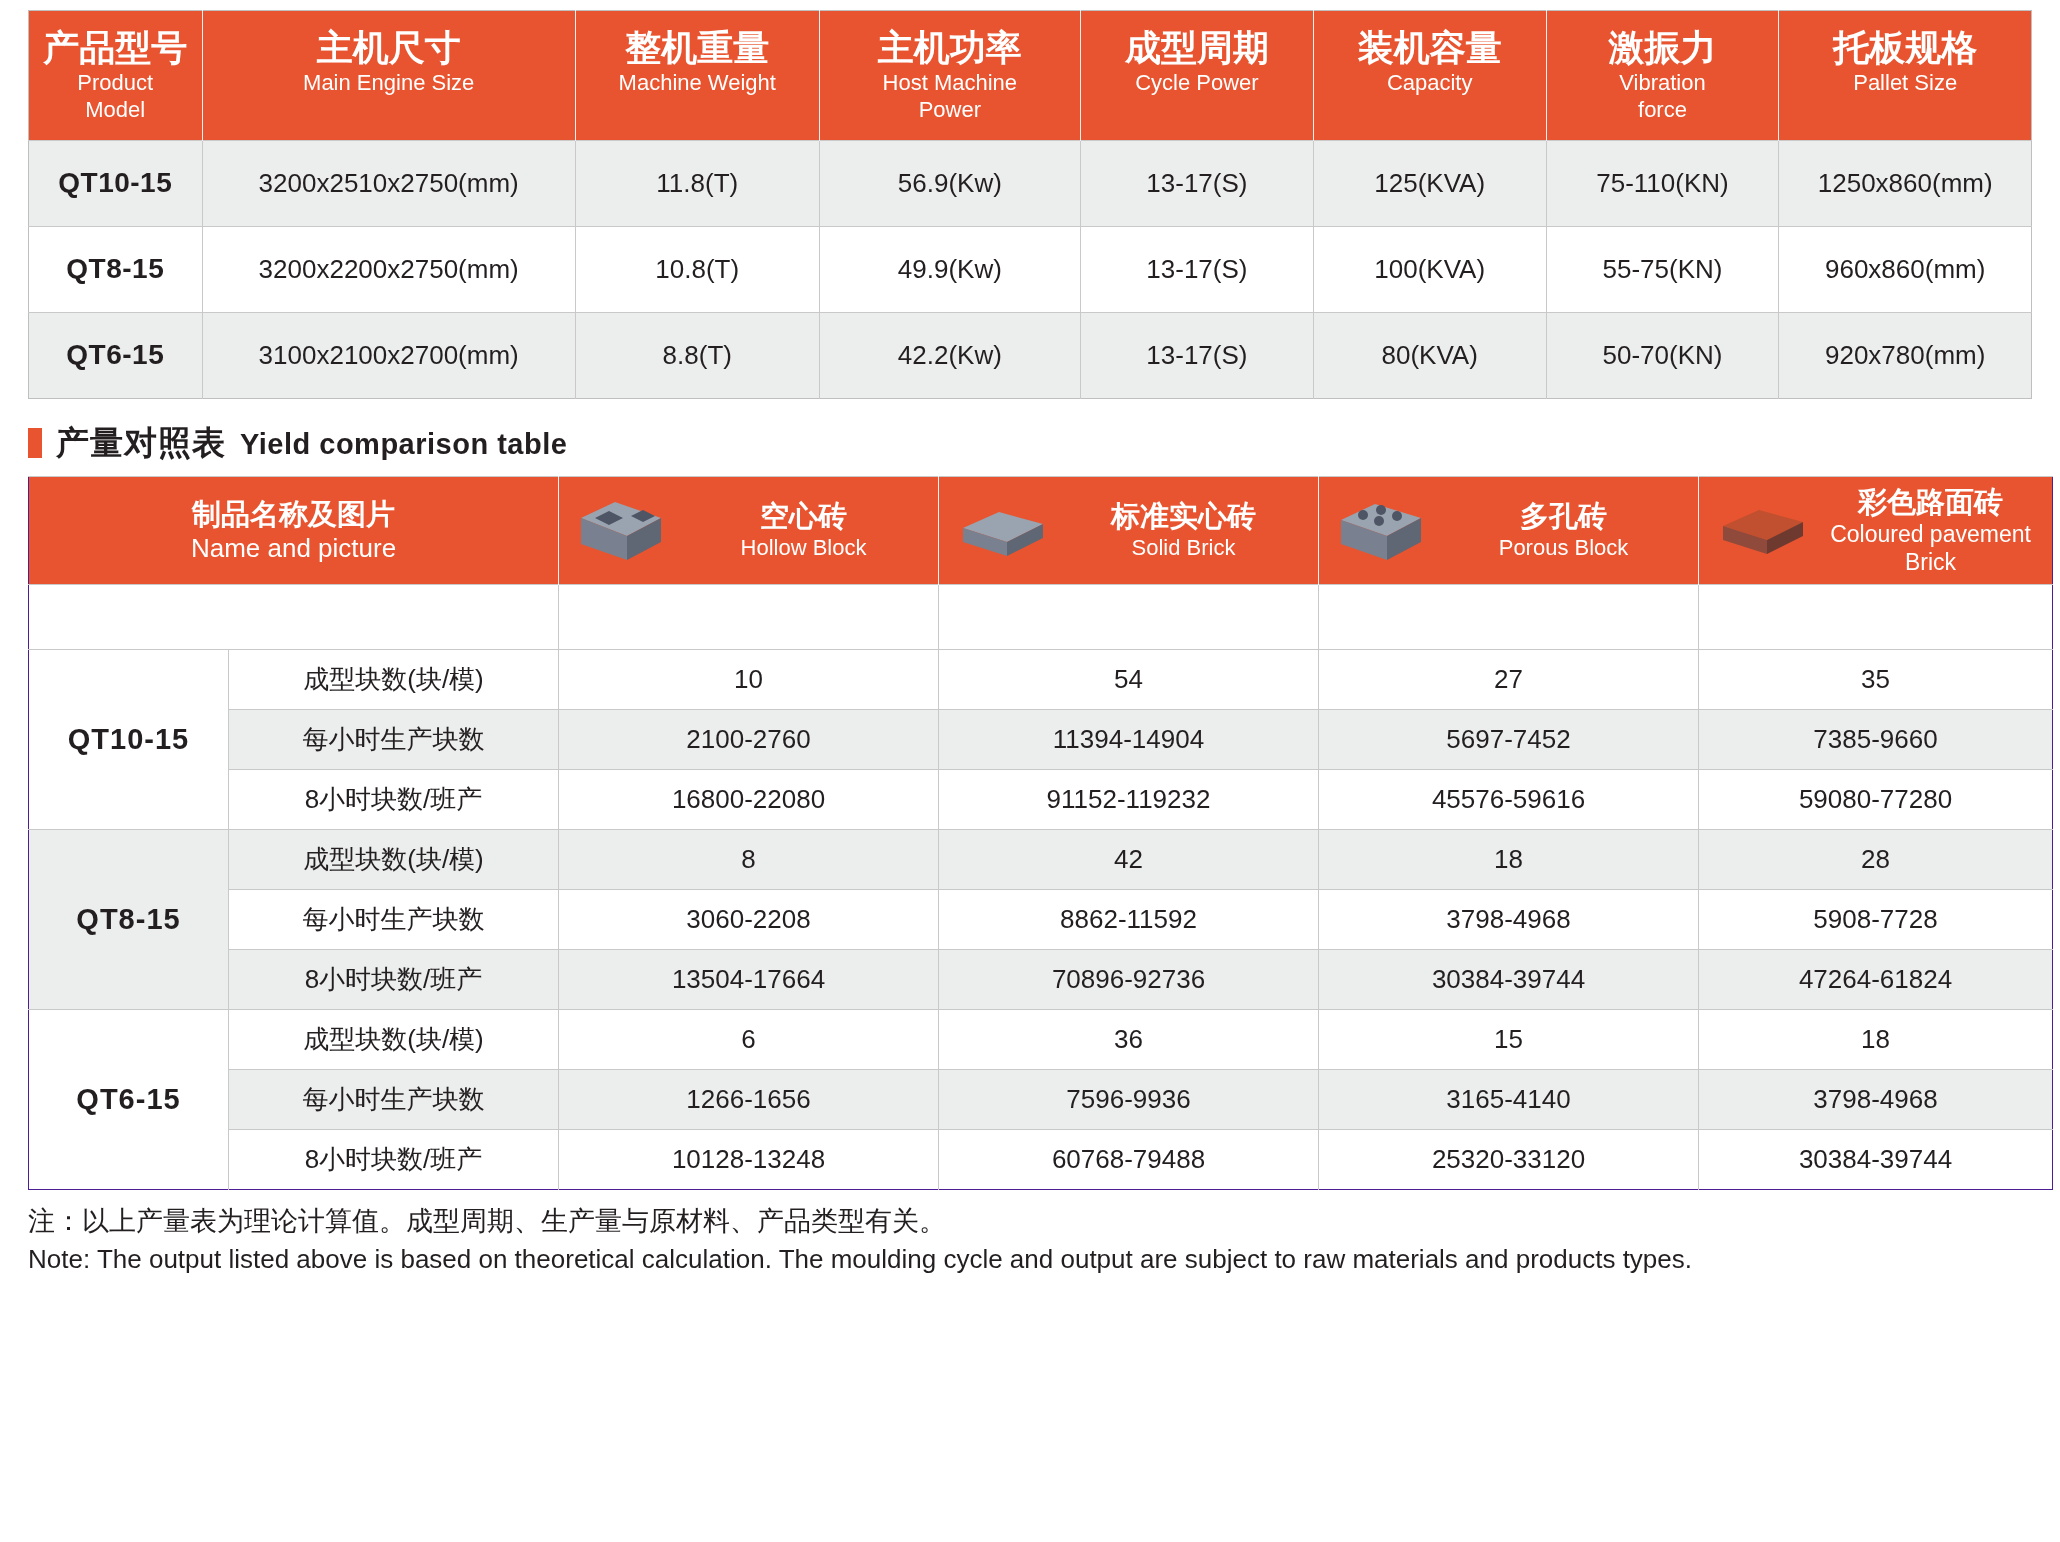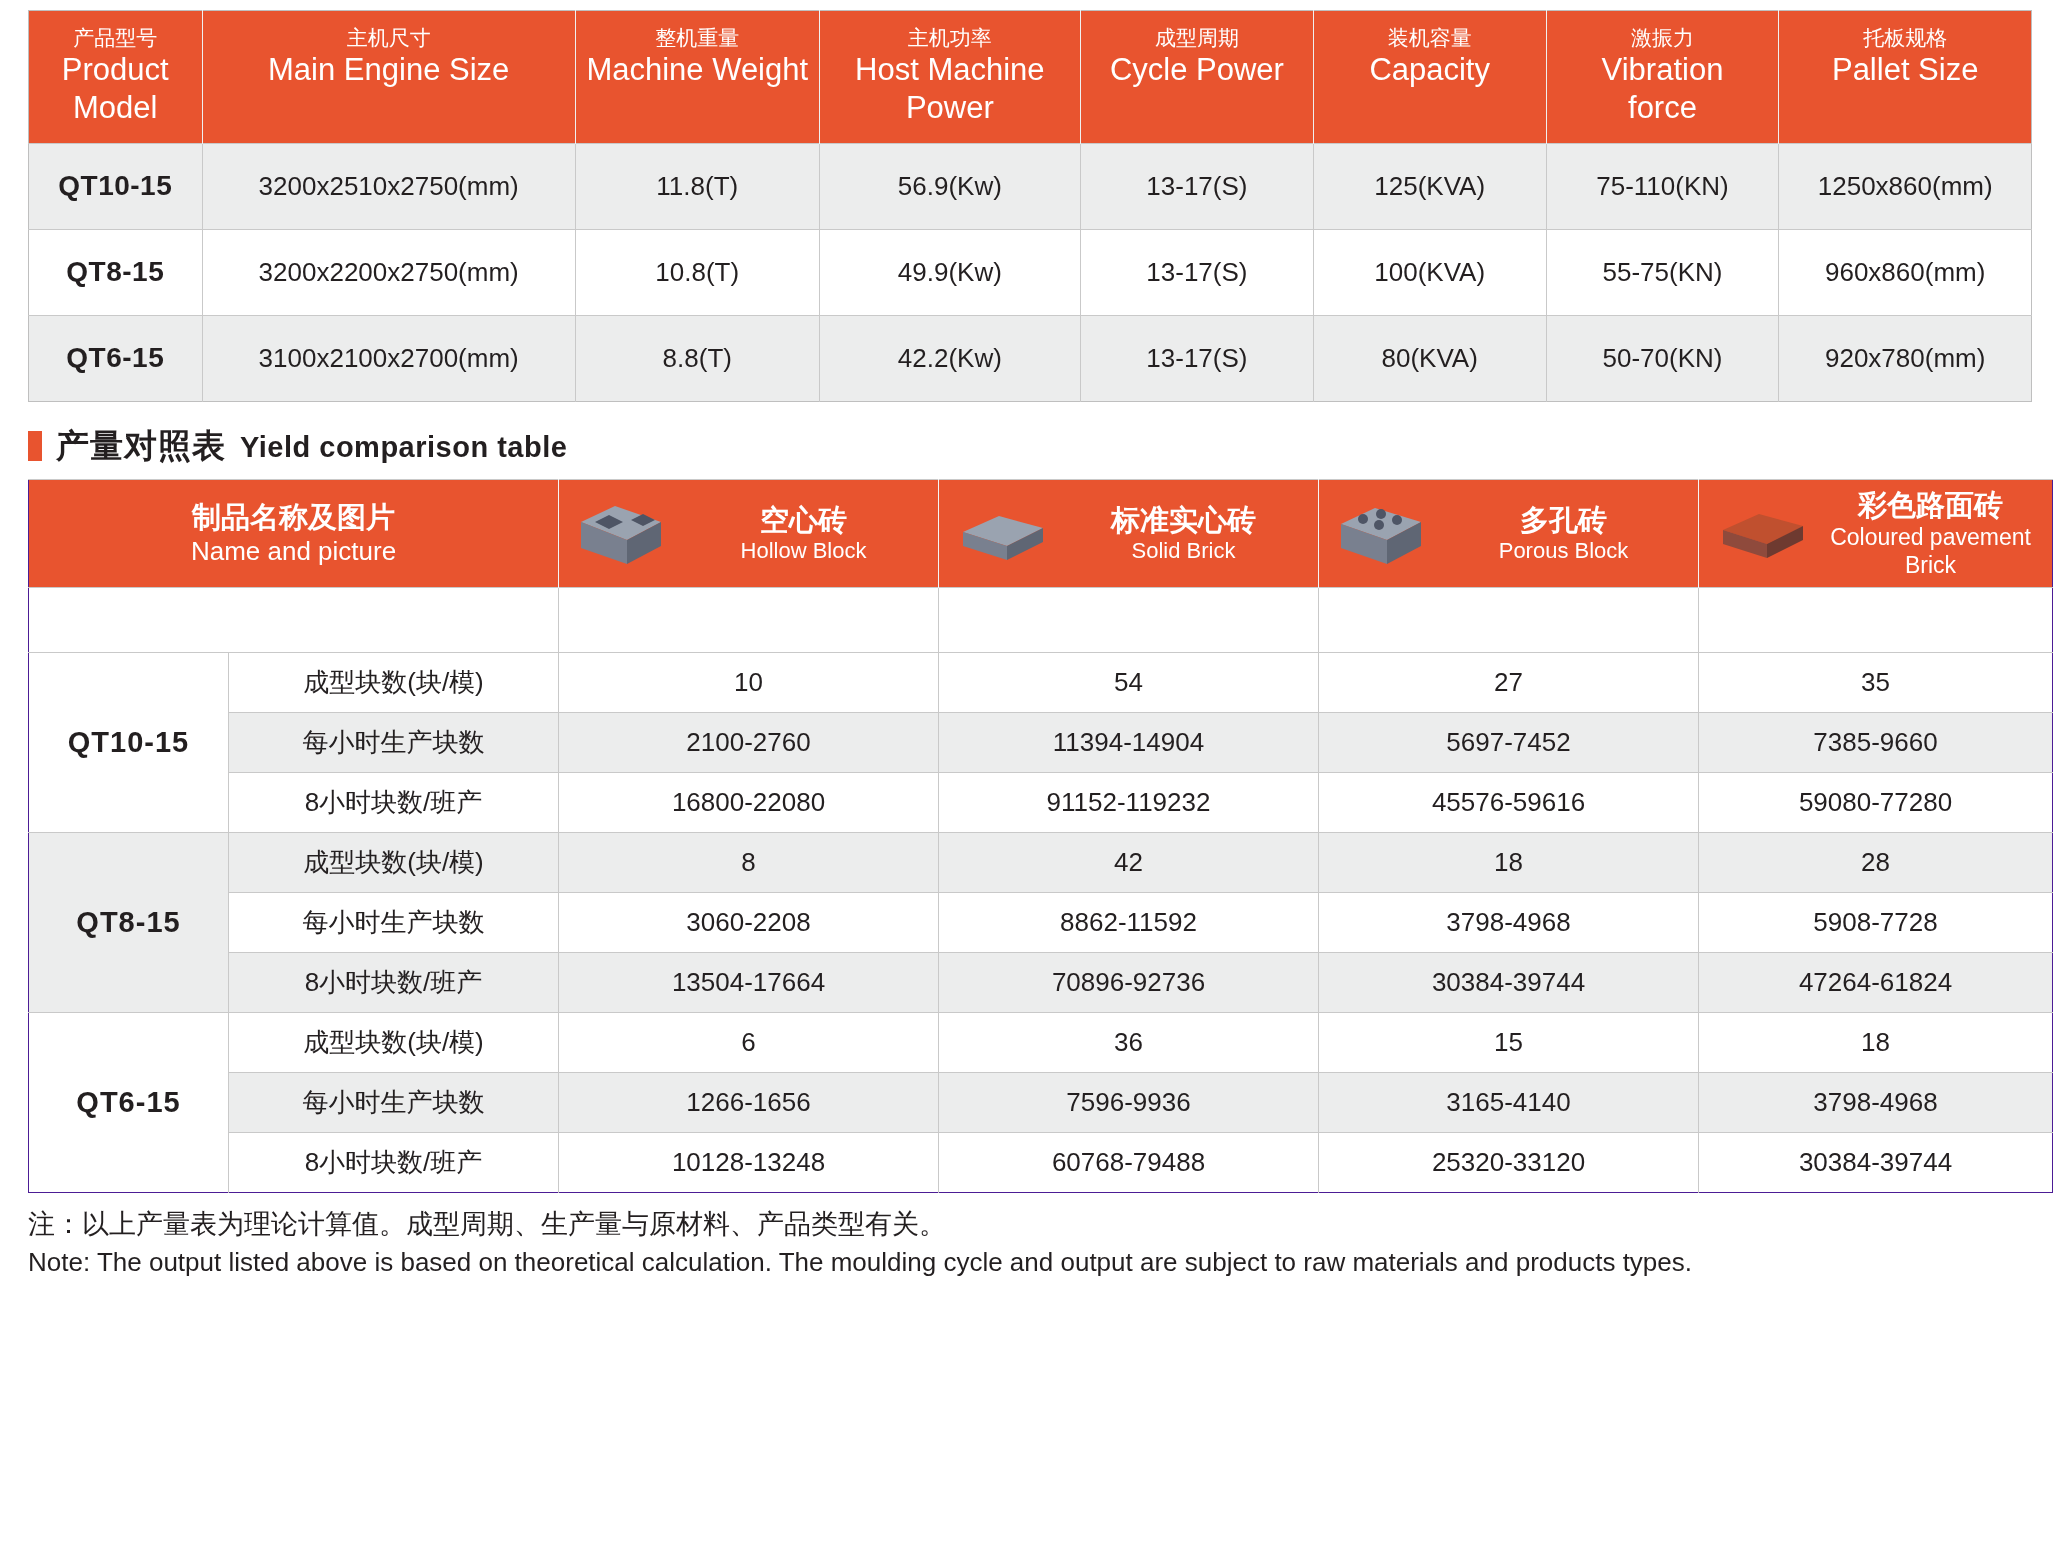--- a/index.html
+++ b/index.html
@@ -66,27 +66,27 @@
   .t1 th {
     background: #e8542f;
     color: #ffffff;
     border-right: 1px solid #f0f0f0;
     padding: 14px 6px 16px 6px;
     vertical-align: top;
     font-weight: normal;
   }
   .t1 th:last-child { border-right: none; }
   .t1 .th-cn {
-    font-size: 21px;
-    font-weight: normal;
+    font-size: 36px;
+    font-weight: bold;
     line-height: 1.25;
     display: block;
   }
   .t1 .th-en {
-    font-size: 31px;
+    font-size: 22px;
     line-height: 1.22;
     display: block;
     font-weight: normal;
   }
   .t1 td {
     border-top: 1px solid #c9c9c9;
     border-right: 1px solid #c9c9c9;
     text-align: center;
     font-size: 26px;
     padding: 26px 4px;

